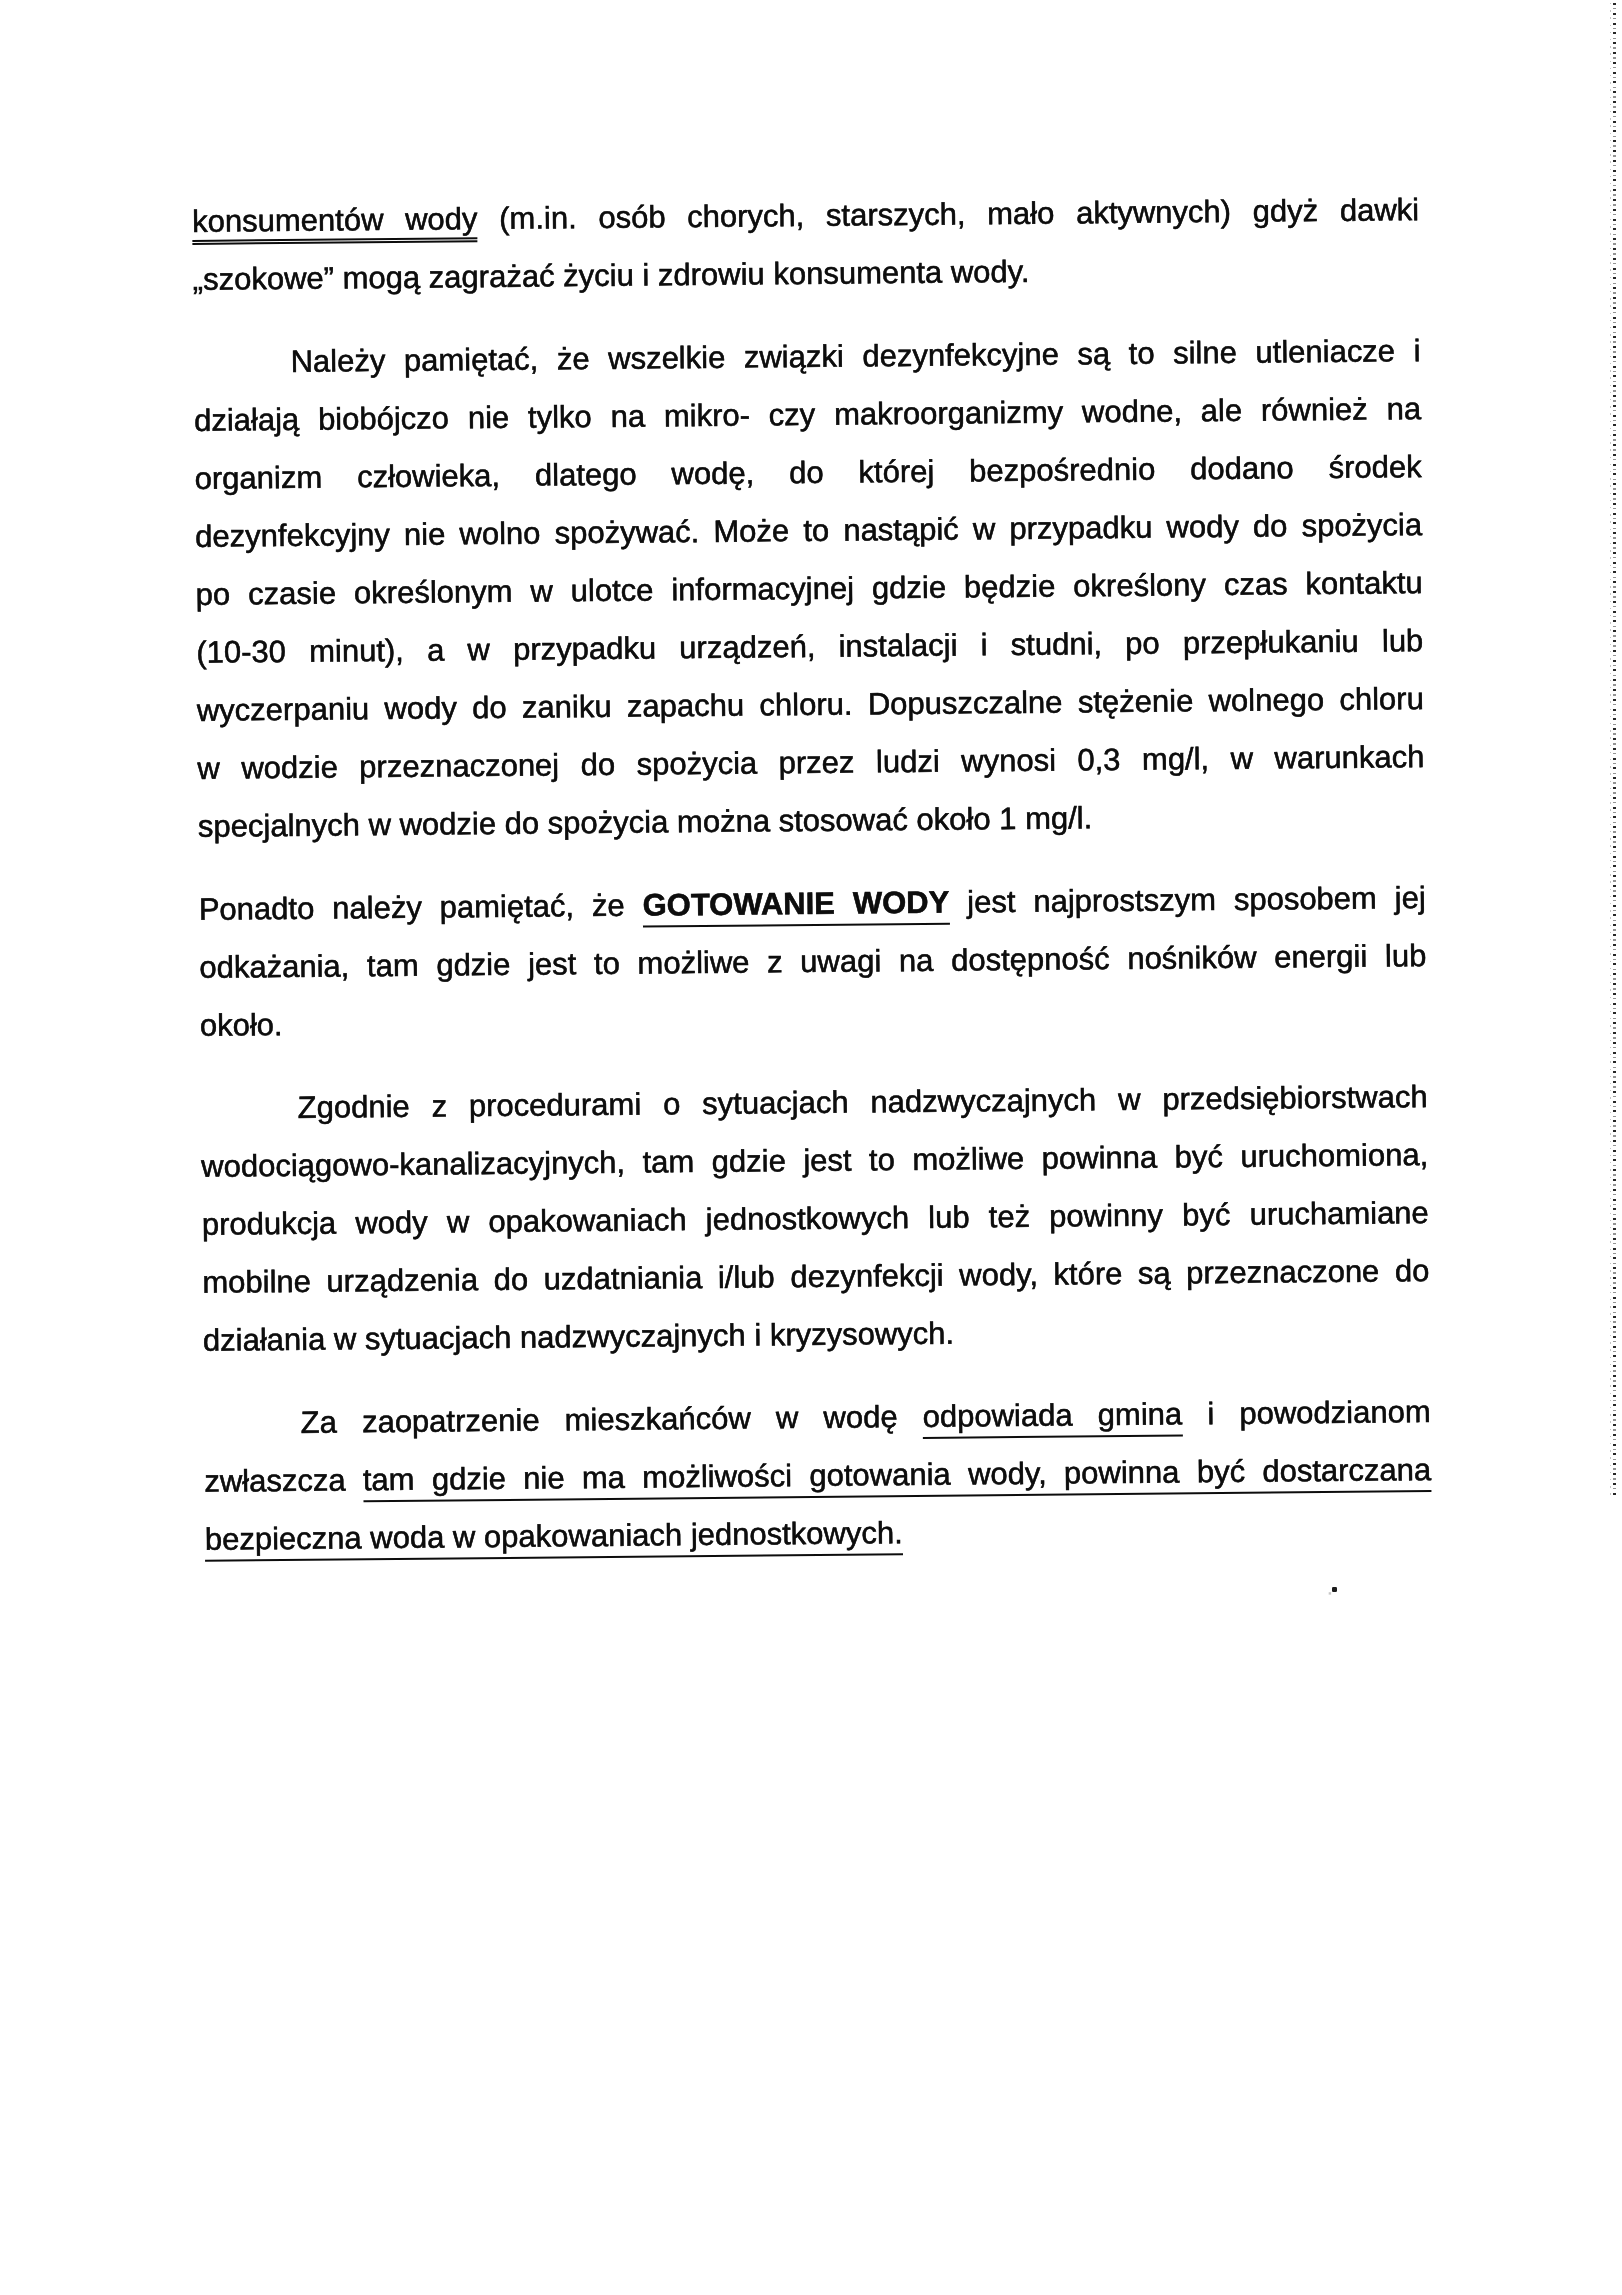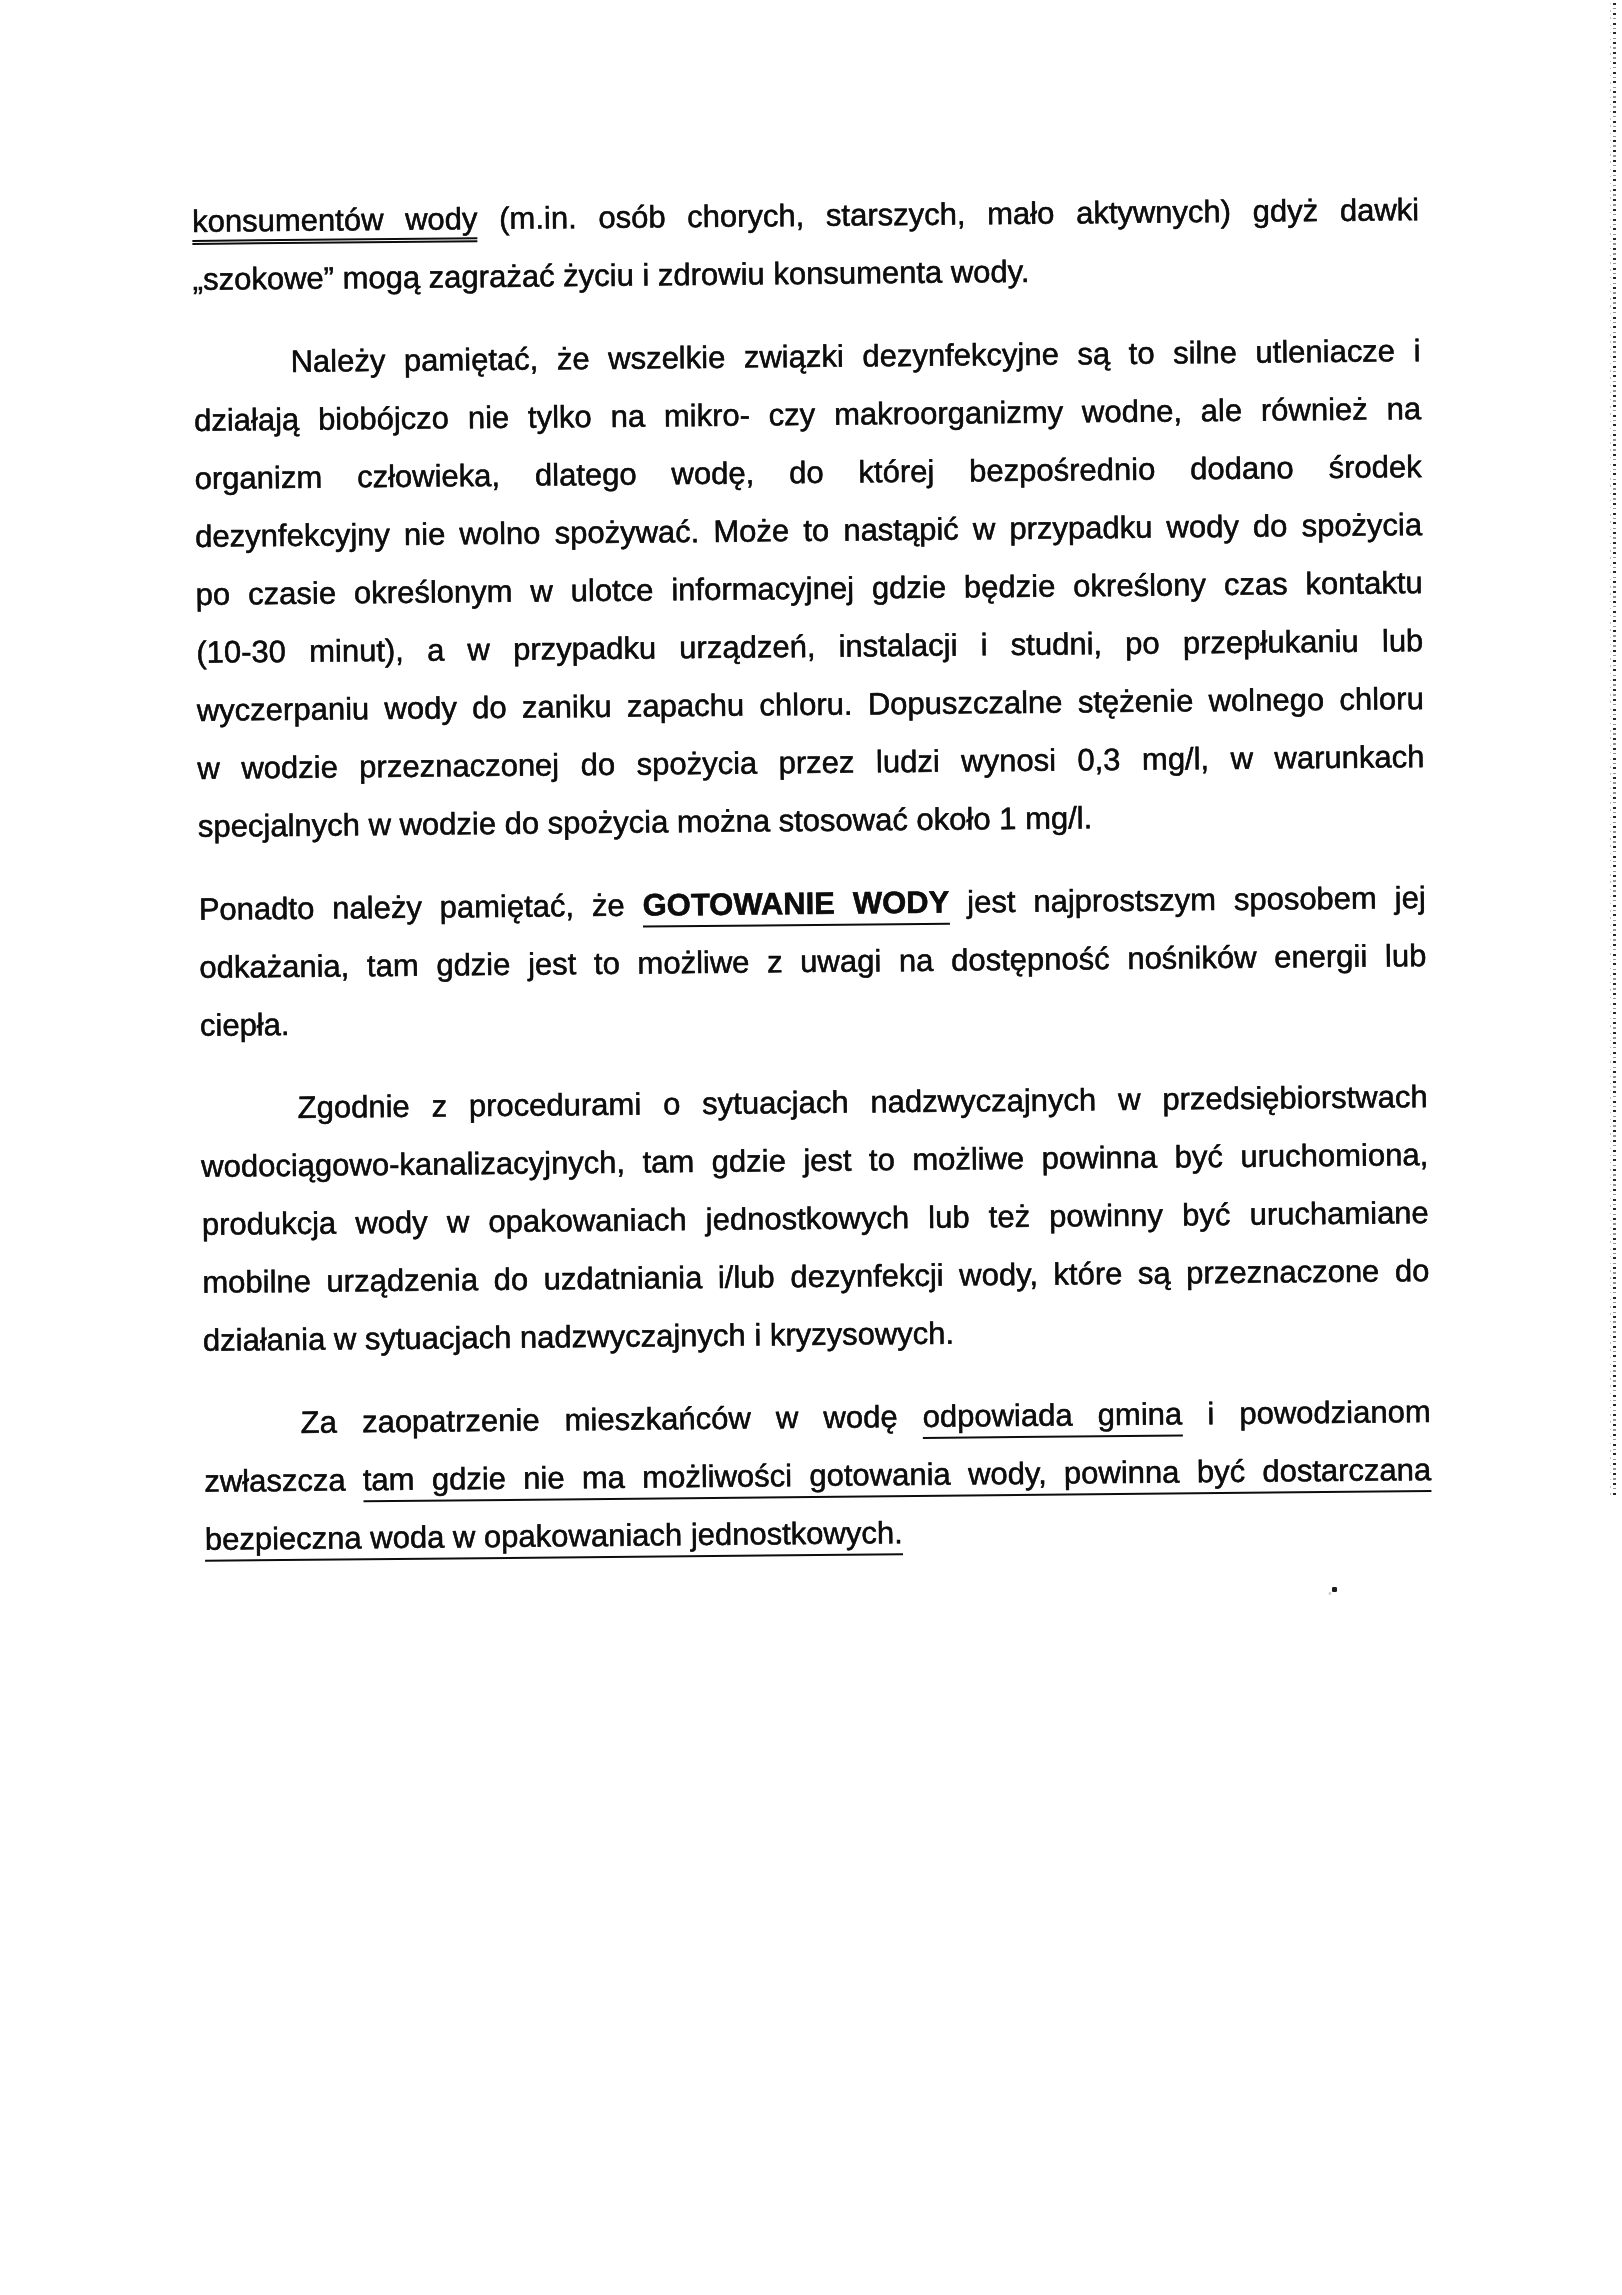--- a/index.html
+++ b/index.html
@@ -77,21 +77,21 @@
         <div class="line"><span class="seg">dezynfekcyjny nie wolno spożywać. Może to nastąpić w przypadku wody do spożycia</span></div>
         <div class="line"><span class="seg">po czasie określonym w ulotce informacyjnej gdzie będzie określony czas kontaktu</span></div>
         <div class="line"><span class="seg">(10-30 minut), a w przypadku urządzeń, instalacji i studni, po przepłukaniu lub</span></div>
         <div class="line"><span class="seg">wyczerpaniu wody do zaniku zapachu chloru. Dopuszczalne stężenie wolnego chloru</span></div>
         <div class="line"><span class="seg">w wodzie przeznaczonej do spożycia przez ludzi wynosi 0,3 mg/l, w warunkach</span></div>
         <div class="line no-j"><span class="seg">specjalnych w wodzie do spożycia można stosować około 1 mg/l.</span></div>
       </div>
       <div class="para">
         <div class="line"><span class="seg">Ponadto należy pamiętać, że </span><span class="seg b u">GOTOWANIE WODY</span><span class="seg"> jest najprostszym sposobem jej</span></div>
         <div class="line"><span class="seg">odkażania, tam gdzie jest to możliwe z uwagi na dostępność nośników energii lub</span></div>
-        <div class="line no-j"><span class="seg">ciepła.</span></div>
+        <div class="line no-j"><span class="seg">około.</span></div>
       </div>
       <div class="para indent">
         <div class="line"><span class="seg">Zgodnie z procedurami o sytuacjach nadzwyczajnych w przedsiębiorstwach</span></div>
         <div class="line"><span class="seg">wodociągowo-kanalizacyjnych, tam gdzie jest to możliwe powinna być uruchomiona,</span></div>
         <div class="line"><span class="seg">produkcja wody w opakowaniach jednostkowych lub też powinny być uruchamiane</span></div>
         <div class="line"><span class="seg">mobilne urządzenia do uzdatniania i/lub dezynfekcji wody, które są przeznaczone do</span></div>
         <div class="line no-j"><span class="seg">działania w sytuacjach nadzwyczajnych i kryzysowych.</span></div>
       </div>
       <div class="para indent">
         <div class="line"><span class="seg">Za zaopatrzenie mieszkańców w wodę </span><span class="seg u">odpowiada gmina</span><span class="seg"> i powodzianom</span></div>

